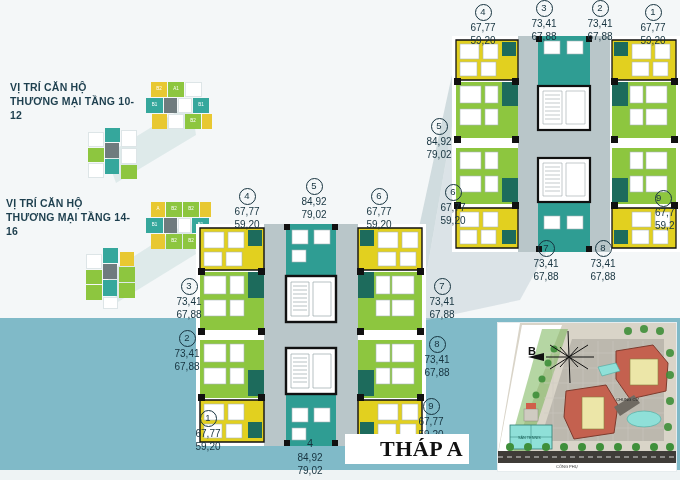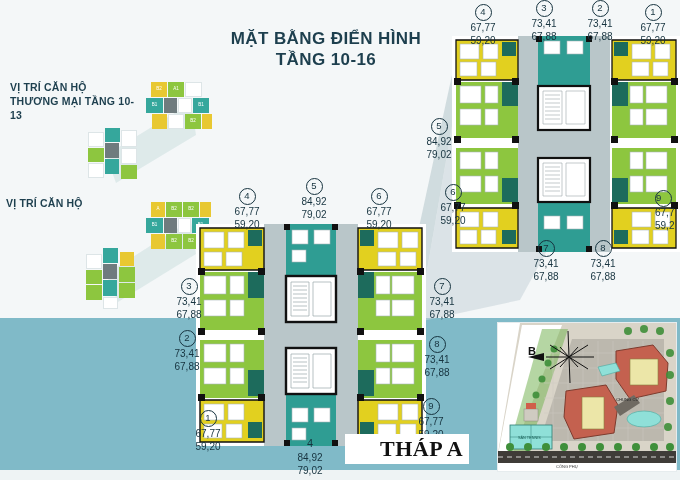--- a/index.html
+++ b/index.html
@@ -71,31 +71,28 @@
 </style>
 </head>
 <body>
 
 <div id="stage">
 
   <div class="band band-top"></div>
   <div class="band band-teal"></div>
   <div class="band band-bot"></div>
 
-  <div class="maintitle">
-    <div>MẶT BẰNG ĐIỂN HÌNH</div>
-    <div>TẦNG 10-16</div>
-  </div>
 
   <div class="sidelabel sl1">
     <div>VỊ TRÍ CĂN HỘ</div>
-    <div>THƯƠNG MẠI TẦNG 10-13</div>
+    <div>THƯƠNG MẠI TẦNG 10-12</div>
   </div>
   <div class="sidelabel sl2">
     <div>VỊ TRÍ CĂN HỘ</div>
+    <div>THƯƠNG MẠI TẦNG 14-16</div>
   </div>
 
   <svg class="plan" style="left:96px;top:95px;width:110px;height:95px">
     <polygon points="10,60 95,8 100,40 20,88" fill="#d7e6e6" opacity=".75"></polygon>
   </svg>
   <div class="thumb" style="left:145px;top:80px;width:70px;height:80px">
     <div class="tcell y" style="left:6px;top:2px;width:16px;height:15px">
         <span>B2</span>
       </div>
     <div class="tcell g" style="left:23px;top:2px;width:16px;height:15px">

